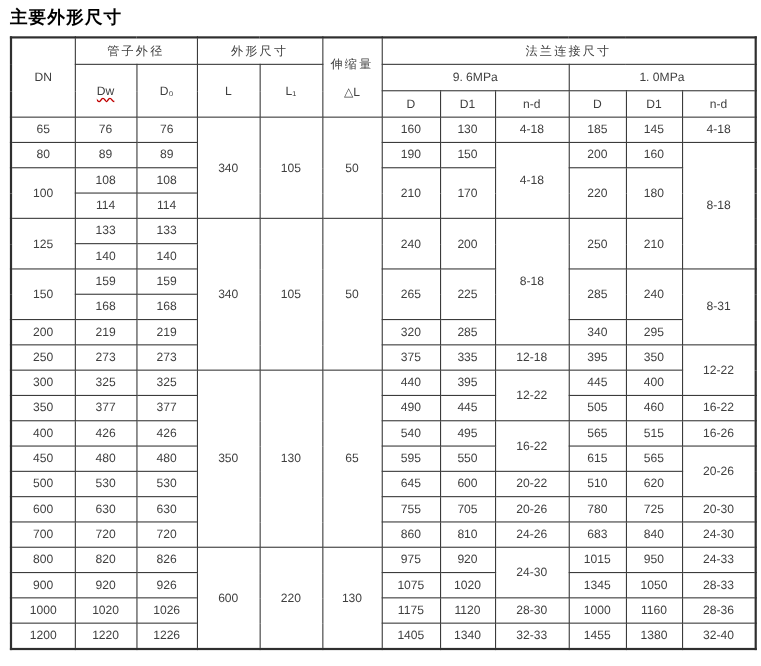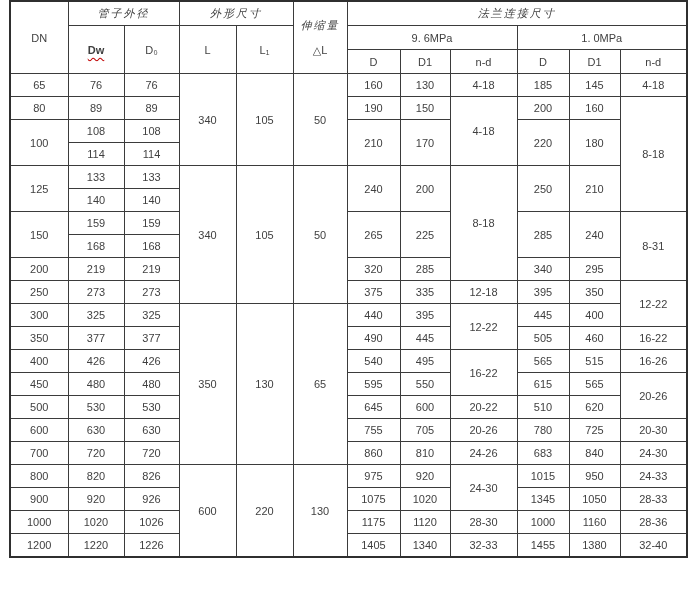--- a/index.html
+++ b/index.html
@@ -5,29 +5,30 @@
   html,body{margin:0;padding:0;background:#ffffff;}
   body{width:692px;height:605px;overflow:hidden;
        font-family:"Liberation Sans","DejaVu Sans",sans-serif;color:#3f3f3f;}
   .title{font-size:16px;font-weight:bold;color:#000;margin:6px 0 6px 9px;letter-spacing:1px;}
   table.dims{border-collapse:collapse;table-layout:fixed;margin-left:9px;width:677px;
              border:2px solid #2f2f2f;}
   .dims th,.dims td{border:1px solid #3b3b3b;text-align:center;vertical-align:middle;
              font-size:11px;font-weight:normal;color:#3f3f3f;padding:0;height:22px;
              overflow:hidden;white-space:nowrap;}
   .dims thead th{height:23px;}
-  .dims thead .cn{letter-spacing:2px;font-style:italic;}
+  .dims thead .cn{letter-spacing:2px;}
   .vtop{vertical-align:top;padding-top:5px;}
-  .squiggle{text-decoration:underline wavy #c00000;text-underline-offset:3px;font-weight:bold;}
+  .squiggle{text-decoration:underline wavy #c00000;text-underline-offset:3px;}
   .exp-line2{margin-top:11px;}
 </style>
 </head>
 <body>
 
 <div>
+  <div class="title">主要外形尺寸</div>
 
   <table class="dims">
     <colgroup>
       <col style="width:58px">
         <col style="width:56px">
         <col style="width:55px">
       <col style="width:57px">
         <col style="width:57px">
         <col style="width:54px">
       <col style="width:53px">

